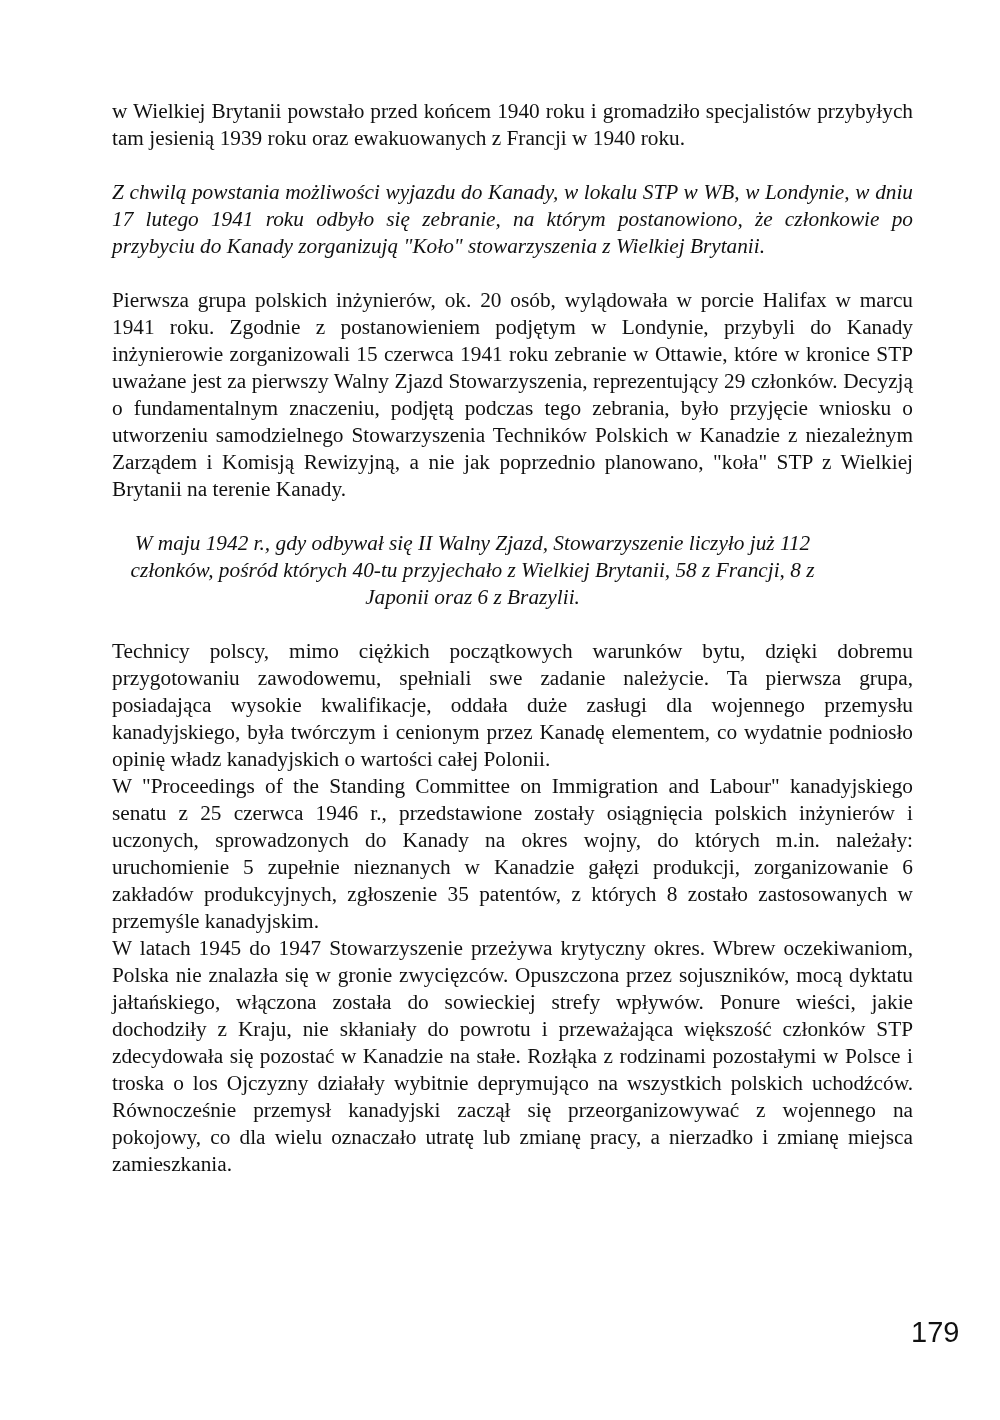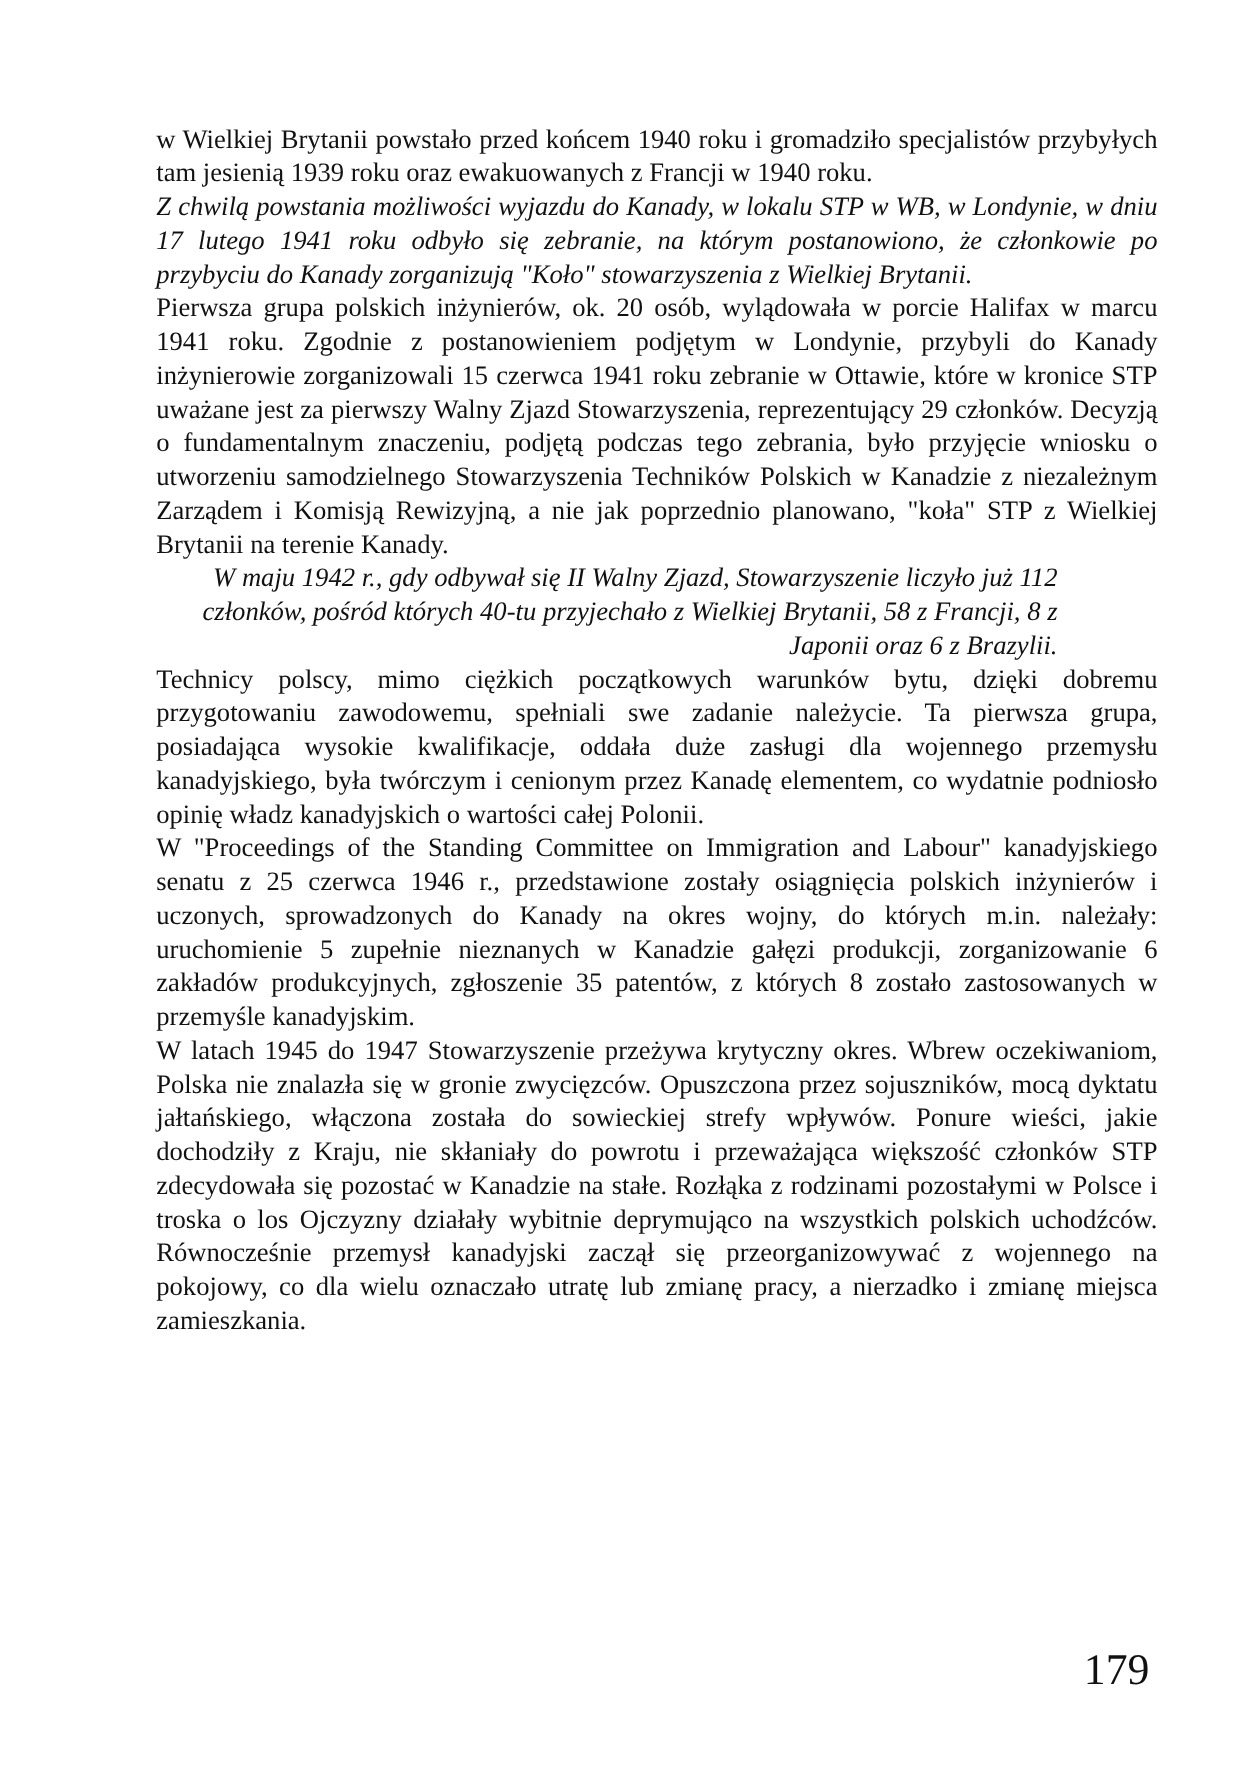--- a/index.html
+++ b/index.html
@@ -1,31 +1,31 @@
 <!DOCTYPE html>
 <html><head>
   <meta charset="utf-8">
   <style>
     html, body { margin: 0; padding: 0; background: #ffffff; }
     body { width: 1000px; height: 1420px; position: relative; overflow: hidden;
       font-family: "Liberation Serif", "DejaVu Serif", serif; color: #111; }
-    .page { position: absolute; left: 125px; top: 98px; width: 801px; }
+    .page { position: absolute; left: 112px; top: 98px; width: 801px; }
     .p { font-size: 21.3px; line-height: 27px; text-align: justify; margin: 0; }
     .it { font-style: italic; }
-    .gap-lg { }
+    .gap-lg { margin-top: 27px; }
     .gap-sm { margin-top: 0; }
-    .pagenum { position: absolute; left: 867px; top: 1316px; font-size: 35px;
-      font-family: Liberation Serif, serif; }
+    .pagenum { position: absolute; left: 911px; top: 1316px; font-size: 29px;
+      font-family: Liberation Sans, sans-serif; }
   </style>
 </head>
 <body>
 
 <div class="page">
   <p class="p">w Wielkiej Brytanii powstało przed końcem 1940 roku i gromadziło specjalistów przybyłych tam jesienią 1939 roku oraz ewakuowanych z Francji w 1940 roku.</p>
   <p class="p it gap-lg" style="padding-right:0">Z chwilą powstania możliwości wyjazdu do Kanady, w lokalu STP w WB, w Londynie, w dniu 17 lutego 1941 roku odbyło się zebranie, na którym postanowiono, że członkowie po przybyciu do Kanady zorganizują "Koło" stowarzyszenia z Wielkiej Brytanii.</p>
   <p class="p gap-lg">Pierwsza grupa polskich inżynierów, ok. 20 osób, wylądowała w porcie Halifax w marcu 1941 roku. Zgodnie z postanowieniem podjętym w Londynie, przybyli do Kanady inżynierowie zorganizowali 15 czerwca 1941 roku zebranie w Ottawie, które w kronice STP uważane jest za pierwszy Walny Zjazd Stowarzyszenia, reprezentujący 29 członków. Decyzją o fundamentalnym znaczeniu, podjętą podczas tego zebrania, było przyjęcie  wniosku o utworzeniu samodzielnego Stowarzyszenia Techników Polskich w Kanadzie z niezależnym Zarządem i Komisją Rewizyjną, a nie jak poprzednio planowano, "koła" STP z Wielkiej Brytanii na terenie Kanady.</p>
-  <p class="p it gap-lg" style="padding-right:80px; text-align:right">W maju 1942 r., gdy odbywał się II Walny Zjazd, Stowarzyszenie liczyło już 112 członków, pośród których 40-tu przyjechało z Wielkiej Brytanii, 58 z Francji, 8 z Japonii oraz 6 z Brazylii.</p>
+  <p class="p it gap-lg" style="padding-right:80px; text-align:center">W maju 1942 r., gdy odbywał się II Walny Zjazd, Stowarzyszenie liczyło już 112 członków, pośród których 40-tu przyjechało z Wielkiej Brytanii, 58 z Francji, 8 z Japonii oraz 6 z Brazylii.</p>
   <p class="p gap-lg">Technicy polscy, mimo ciężkich początkowych warunków bytu, dzięki dobremu przygotowaniu zawodowemu, spełniali swe zadanie należycie.  Ta pierwsza grupa, posiadająca wysokie kwalifikacje, oddała duże zasługi dla wojennego przemysłu kanadyjskiego, była twórczym i cenionym przez Kanadę elementem, co wydatnie podniosło opinię władz kanadyjskich o wartości całej Polonii.</p>
   <p class="p gap-sm">W "Proceedings of the Standing Committee on Immigration and Labour" kanadyjskiego senatu z 25 czerwca 1946 r., przedstawione zostały osiągnięcia polskich inżynierów i uczonych, sprowadzonych do Kanady na okres wojny, do których m.in. należały: uruchomienie 5 zupełnie nieznanych w Kanadzie gałęzi produkcji, zorganizowanie 6 zakładów produkcyjnych, zgłoszenie 35 patentów, z których 8 zostało zastosowanych w przemyśle kanadyjskim.</p>
   <p class="p gap-sm">W latach 1945 do 1947 Stowarzyszenie przeżywa krytyczny okres. Wbrew oczekiwaniom, Polska nie znalazła się w gronie zwycięzców. Opuszczona przez sojuszników, mocą dyktatu jałtańskiego, włączona została do sowieckiej strefy wpływów. Ponure wieści, jakie dochodziły z Kraju, nie skłaniały do powrotu i przeważająca większość członków STP zdecydowała się pozostać w Kanadzie na stałe.  Rozłąka z rodzinami pozostałymi w Polsce i troska o los Ojczyzny działały wybitnie deprymująco na wszystkich polskich uchodźców.  Równocześnie przemysł kanadyjski zaczął się przeorganizowywać z wojennego na pokojowy, co dla wielu oznaczało utratę lub zmianę pracy, a nierzadko i zmianę miejsca zamieszkania.</p>
 </div>
 
 <div class="pagenum">179</div>
 
 </body></html>

